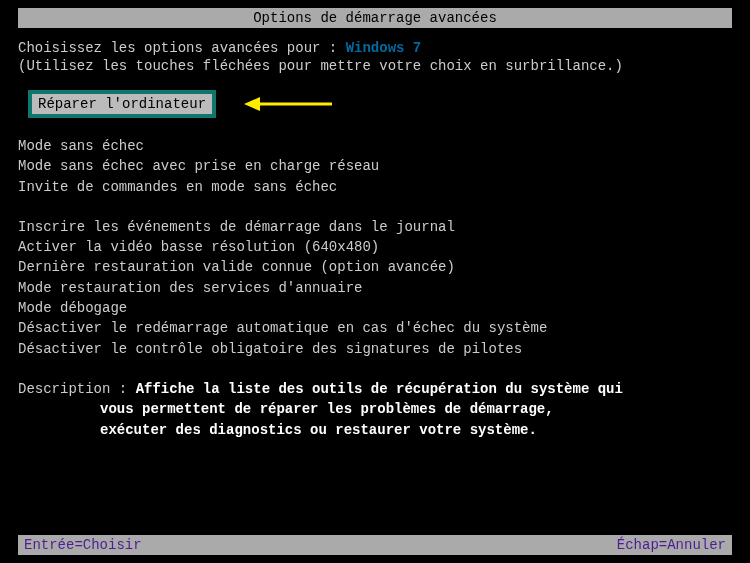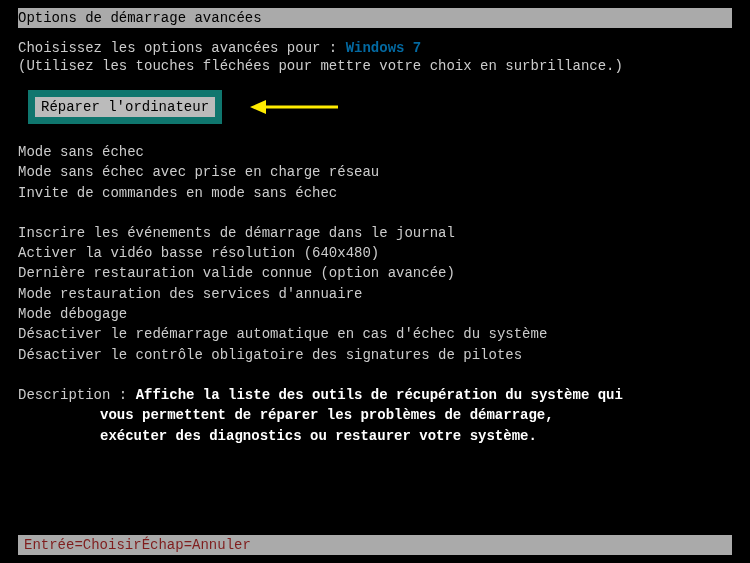--- a/index.html
+++ b/index.html
@@ -13,20 +13,21 @@
       font-family: "Courier New", Courier, monospace;
       font-size: 14px;
       width: 750px;
       height: 563px;
       position: relative;
       overflow: hidden;
     }
     .title-bar {
       background: #aaa;
       color: #000;
+      text-align: center;
       padding: 2px 0;
       margin-top: 8px;
       margin-left: 18px;
       margin-right: 18px;
     }
     .content {
       padding: 12px 18px 0 18px;
     }
     .intro-line {
       margin-bottom: 2px;
@@ -40,21 +41,21 @@
     }
     .selected-row {
       display: flex;
       align-items: center;
       margin-bottom: 18px;
     }
     .selected-item {
       background: #bbb;
       color: #000;
       padding: 2px 6px;
-      border: 7px solid #0f766e;
+      border: 4px solid #0f766e;
       outline: 1px solid #000;
       margin-left: 10px;
     }
     .arrow-container {
       margin-left: 28px;
       display: flex;
       align-items: center;
     }
     .arrow-svg {
       display: block;
@@ -79,22 +80,23 @@
     }
     .desc-indent {
       margin-left: 82px;
     }
     .footer-bar {
       position: absolute;
       bottom: 8px;
       left: 18px;
       right: 18px;
       background: #aaa;
-      color: #7f1d1d;
+      color: #4c1d95;
       display: flex;
+      justify-content: space-between;
       padding: 2px 6px;
     }
   </style>
 </head>
 <body>
 
 <div class="title-bar">
   <span>Options de démarrage avancées</span>
 </div>
 

